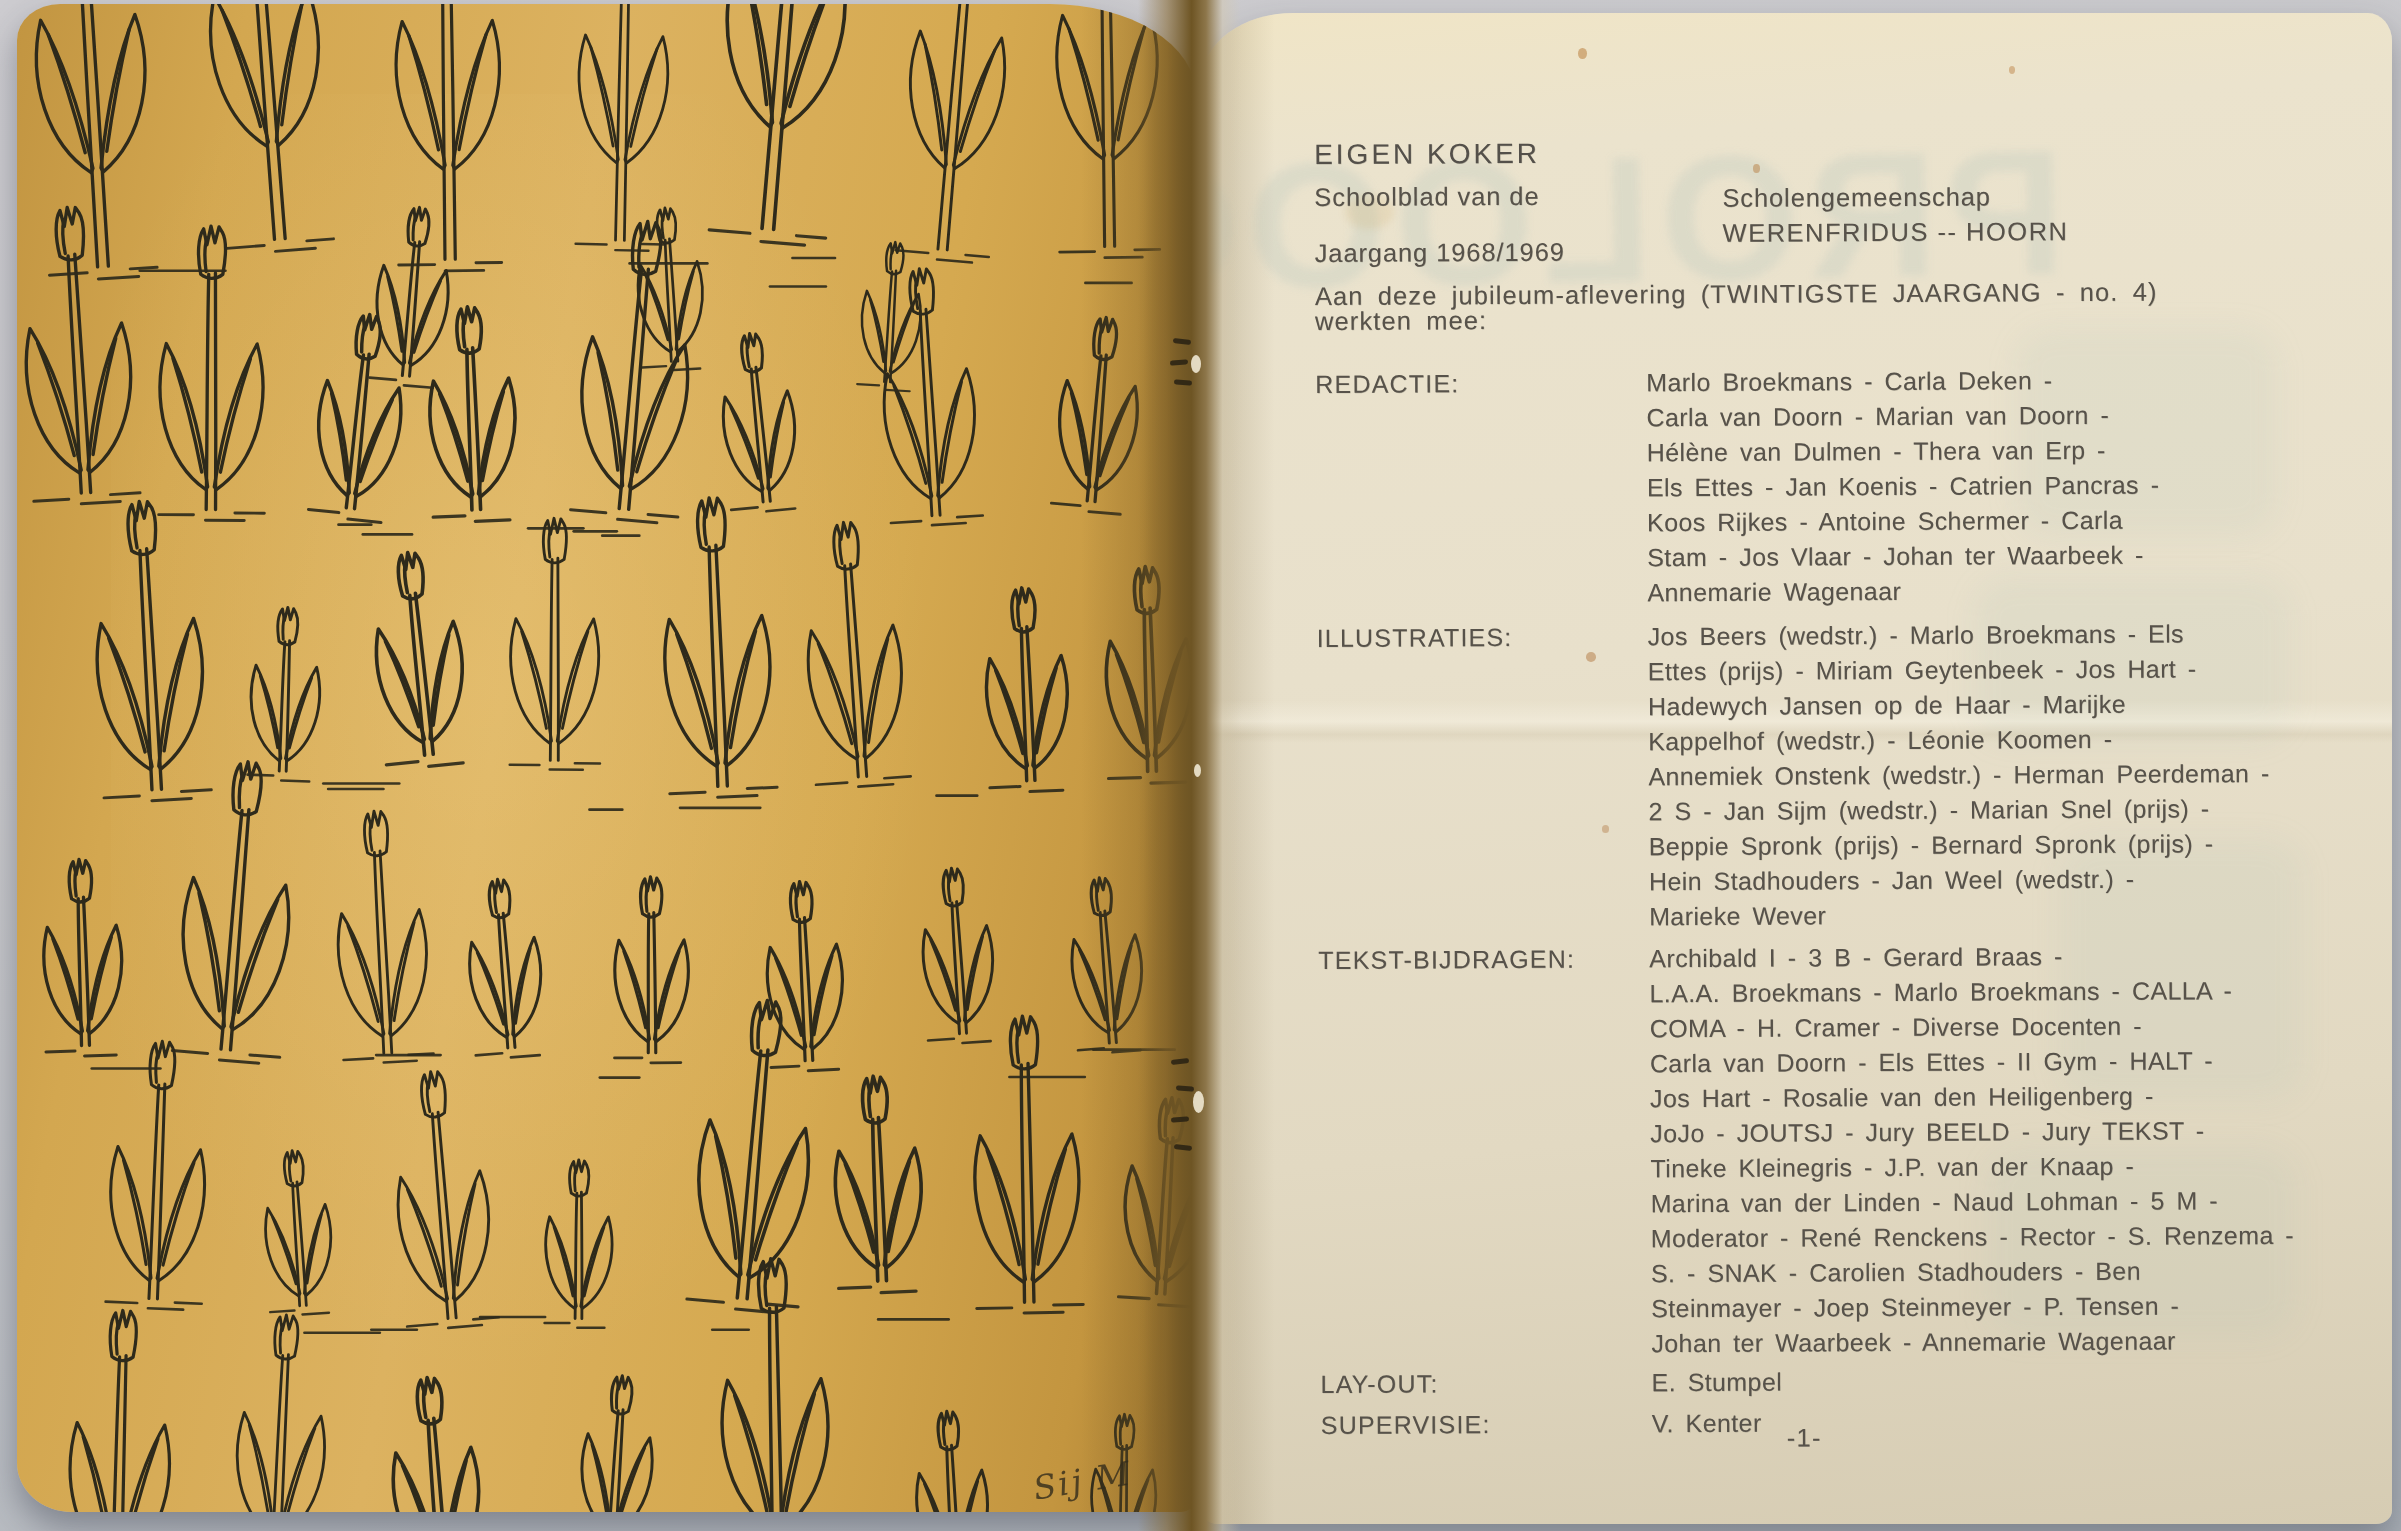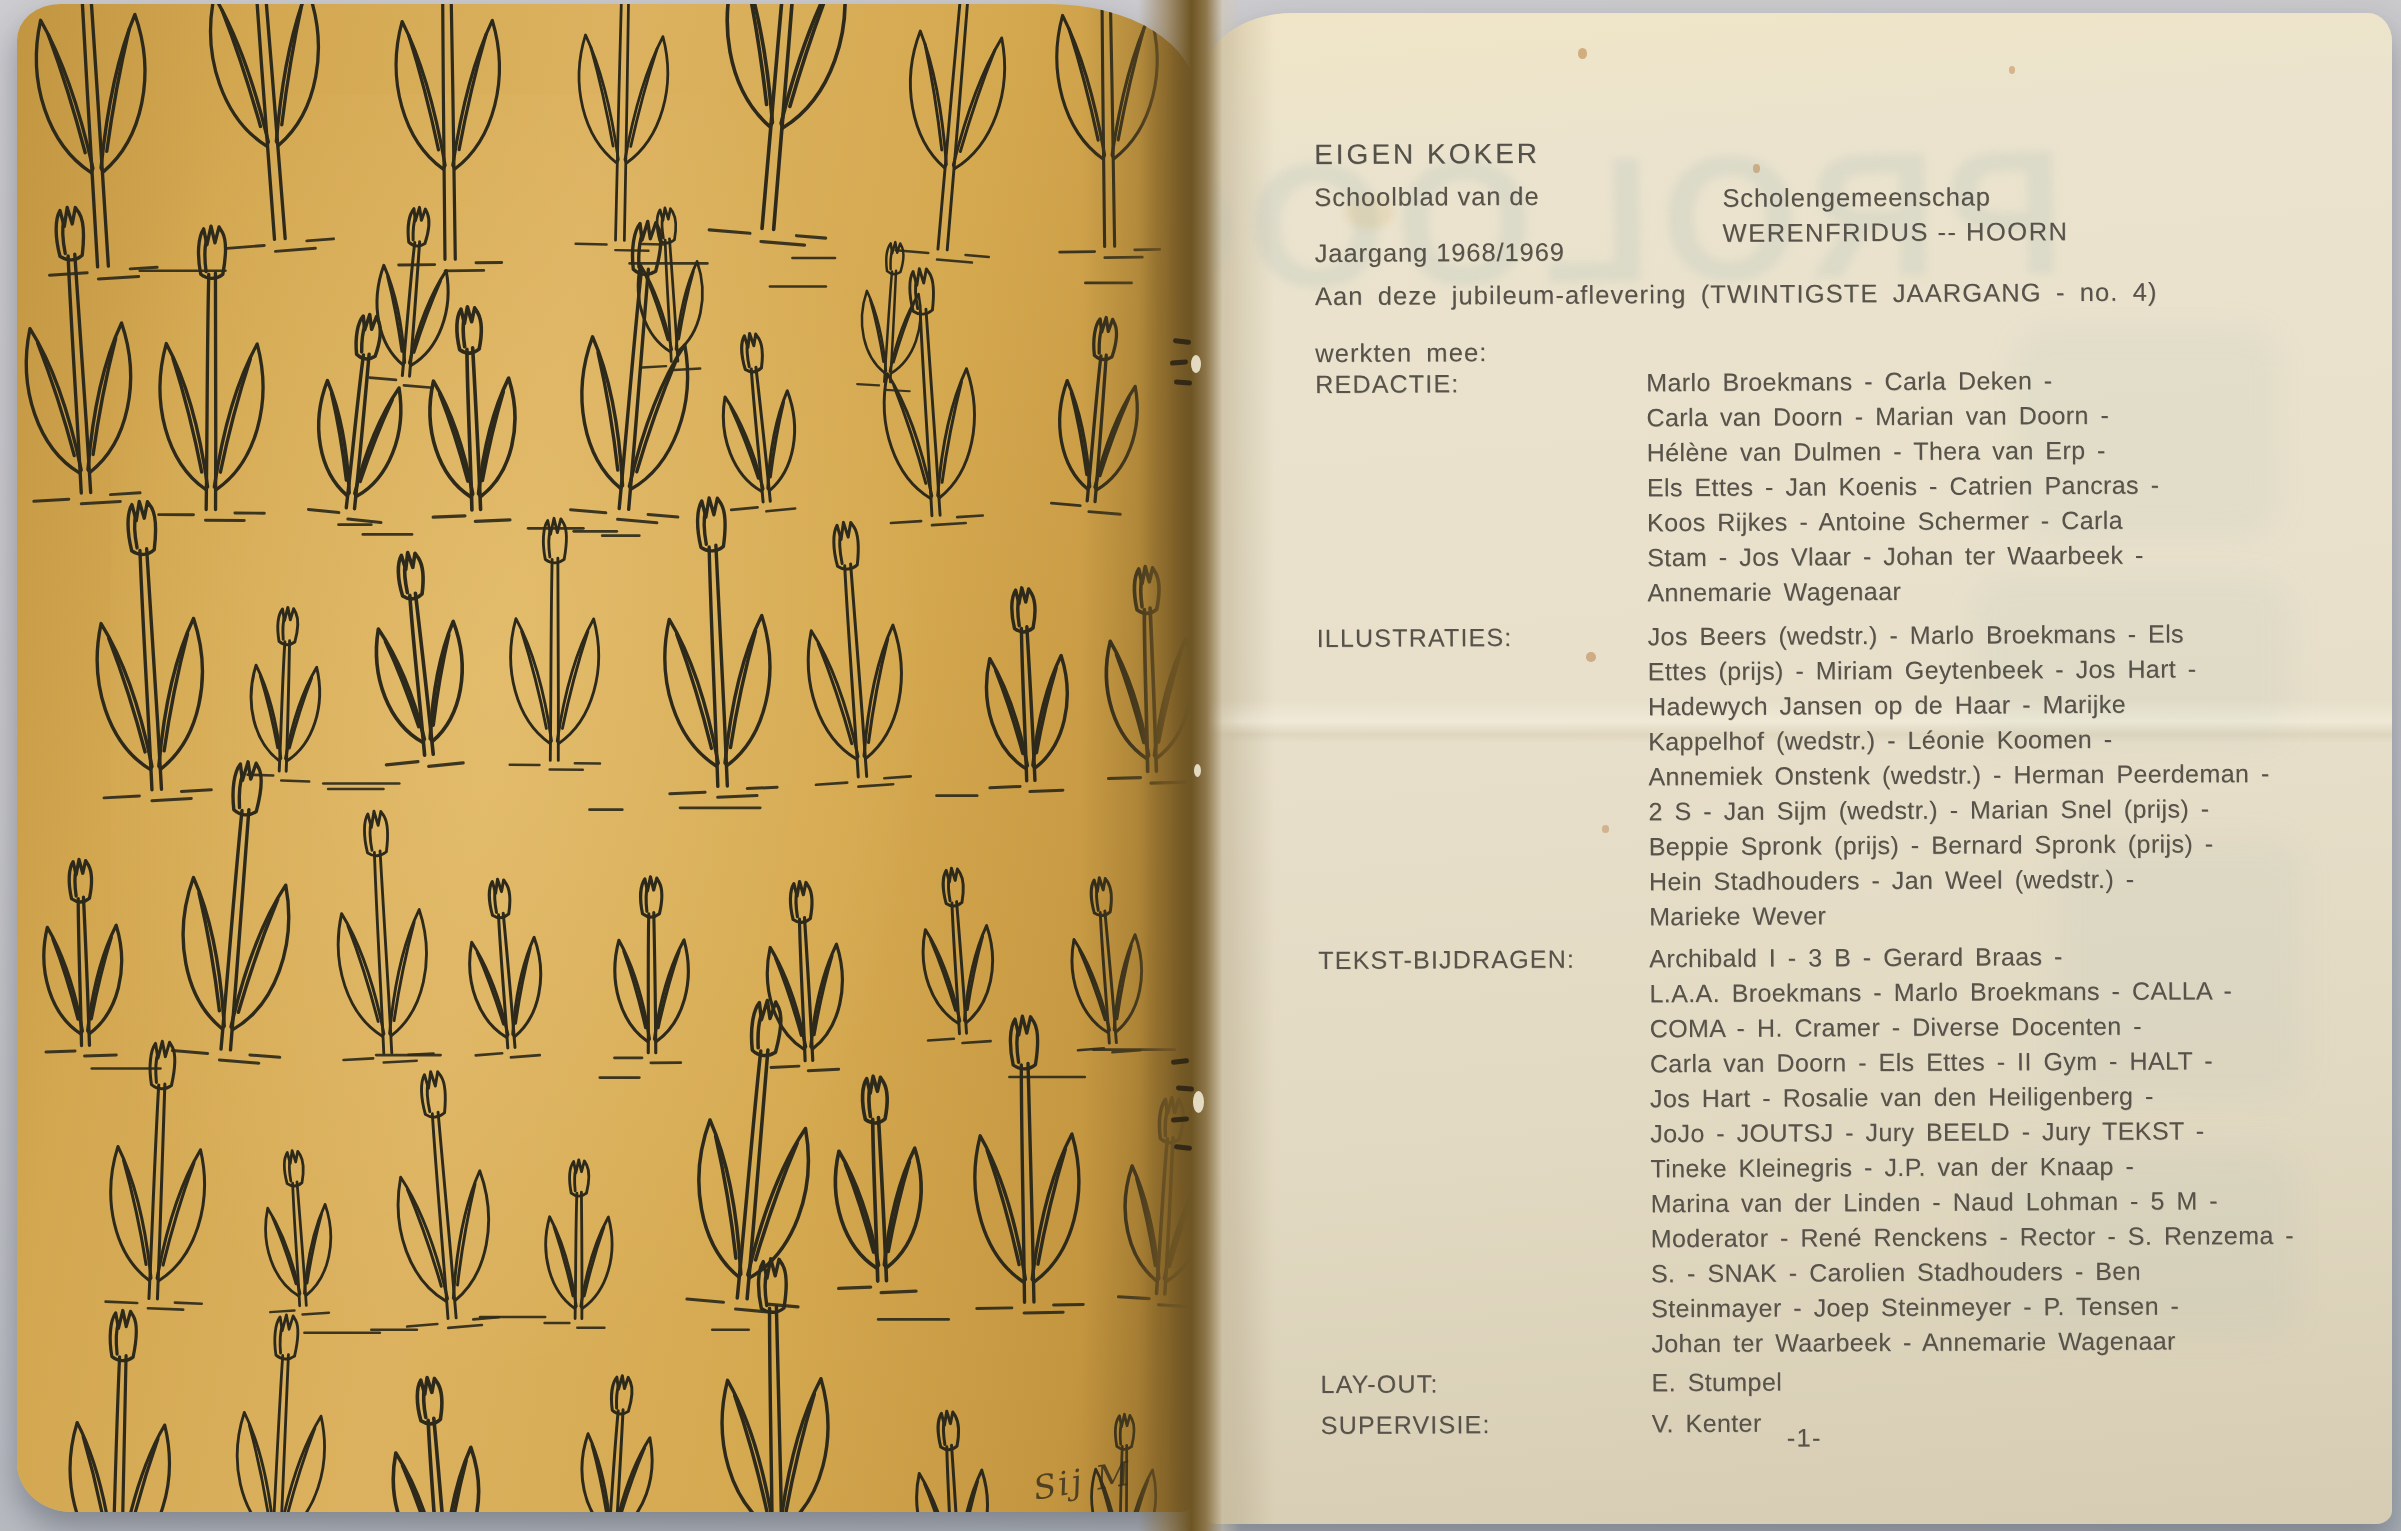--- a/index.html
+++ b/index.html
@@ -233,21 +233,21 @@
     <div class="stain" style="left:400px;top:812px;width:7.3px;height:7.3px;background:rgba(166,100,38,.34);"></div>
     <div class="stain" style="left:143px;top:182px;width:49px;height:34px;background:rgba(195,145,60,.12);filter:blur(3.6px);"></div>
 
     <div class="content">
       <div class="t title" style="left:112px;top:126px;">EIGEN KOKER</div>
       <div class="t h-line" style="left:112px;top:170px;">Schoolblad van de</div>
       <div class="t h-line" style="left:520px;top:173px;">Scholengemeenschap</div>
       <div class="t h-line caps" style="left:520px;top:208px;">WERENFRIDUS -- HOORN</div>
       <div class="t h-line" style="left:112px;top:226px;">Jaargang 1968/1969</div>
       <div class="t intro" style="left:112px;top:269px;">Aan deze jubileum-aflevering (TWINTIGSTE JAARGANG - no. 4)</div>
-      <div class="t intro" style="left:112px;top:326px;">werkten mee:</div>
+      <div class="t intro" style="left:112px;top:294px;">werkten mee:</div>
 
       <div class="credit-row" style="top:354px;">
         <div class="credit-label">REDACTIE:</div>
         <div class="credit-lines">
             <div class="credit-line">Marlo Broekmans - Carla Deken -</div>
             <div class="credit-line">Carla van Doorn - Marian van Doorn -</div>
             <div class="credit-line">Hélène van Dulmen - Thera van Erp -</div>
             <div class="credit-line">Els Ettes - Jan Koenis - Catrien Pancras -</div>
             <div class="credit-line">Koos Rijkes - Antoine Schermer - Carla</div>
             <div class="credit-line">Stam - Jos Vlaar - Johan ter Waarbeek -</div>

